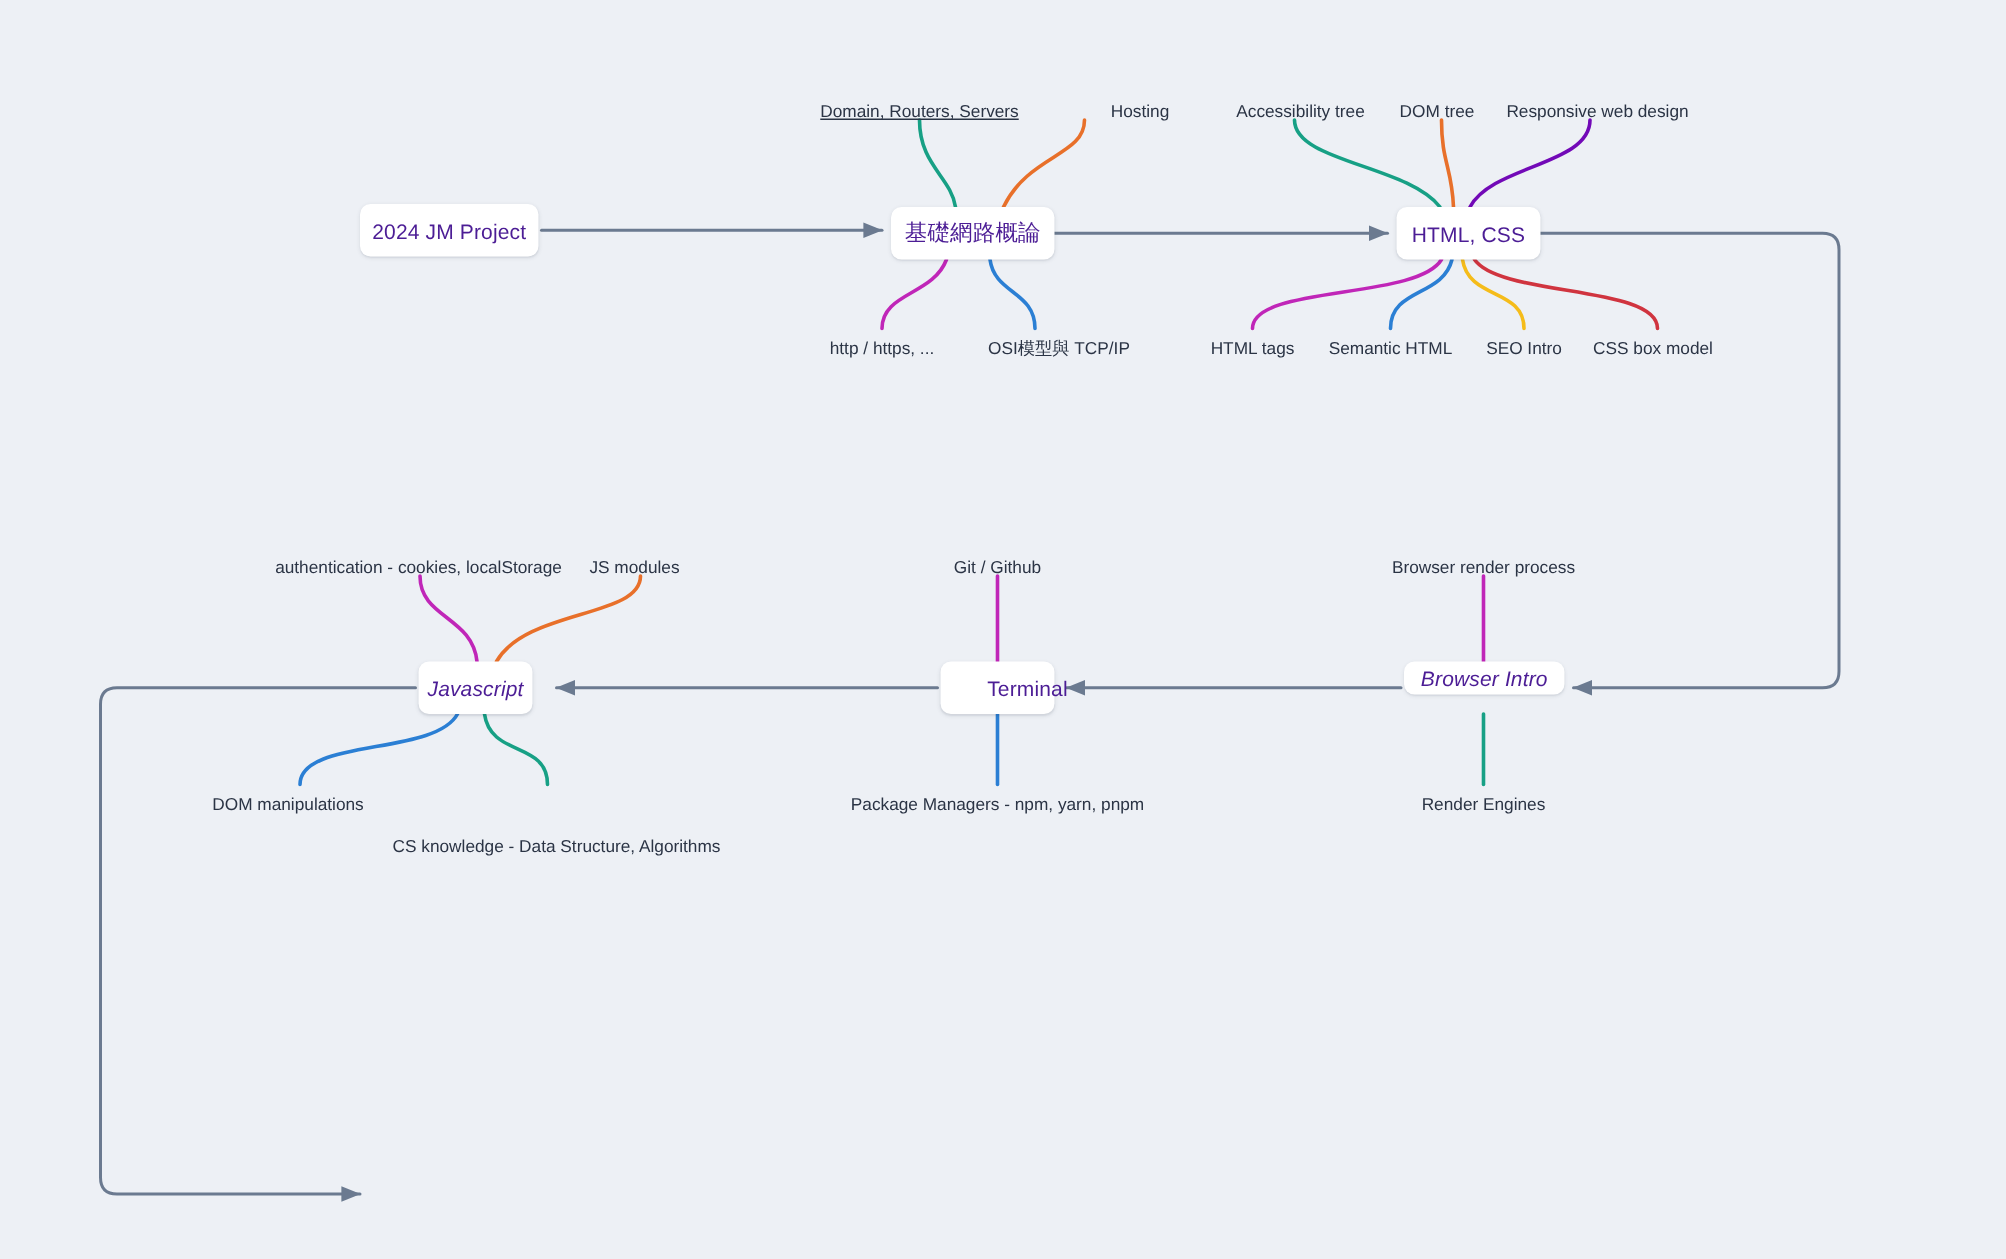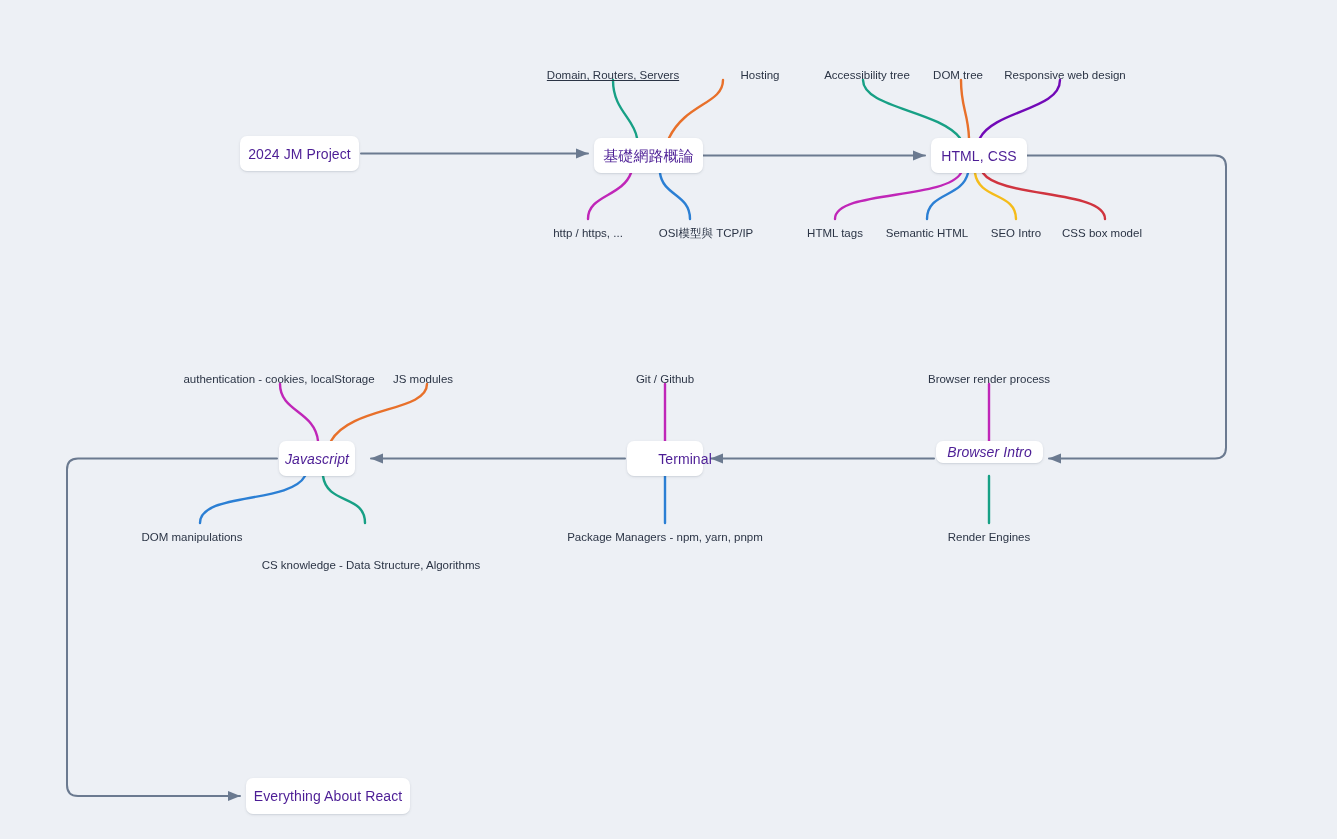--- a/index.html
+++ b/index.html
@@ -121,23 +121,20 @@
   </div>
 
   <div class="node" style="left:627px; top:441px; width:76px; height:35px; font-size:14px;padding-left:40px;">
     <span class="node-label">Terminal</span>
   </div>
 
   <div class="node" style="left:936px; top:441px; width:107px; height:22px; font-size:14px;font-style:italic;">
     <span class="node-label">Browser Intro</span>
   </div>
 
-  <div class="node" style="left:246px; top:778px; width:164px; height:36px; font-size:14px;">
-    <span class="node-label">Everything About React</span>
-  </div>
 
   <div class="leaf c" style="left:613px; top:70px;text-decoration:underline;">Domain, Routers, Servers</div>
   <div class="leaf c" style="left:760px; top:70px;">Hosting</div>
   <div class="leaf c" style="left:588px; top:228px;">http / https, ...</div>
   <div class="leaf c" style="left:690px; top:228px;padding-left:32px;">OSI模型與 TCP/IP</div>
 
   <div class="leaf c" style="left:867px; top:70px;">Accessibility tree</div>
   <div class="leaf c" style="left:958px; top:70px;">DOM tree</div>
   <div class="leaf c" style="left:1065px; top:70px;">Responsive web design</div>
   <div class="leaf c" style="left:835px; top:228px;">HTML tags</div>

